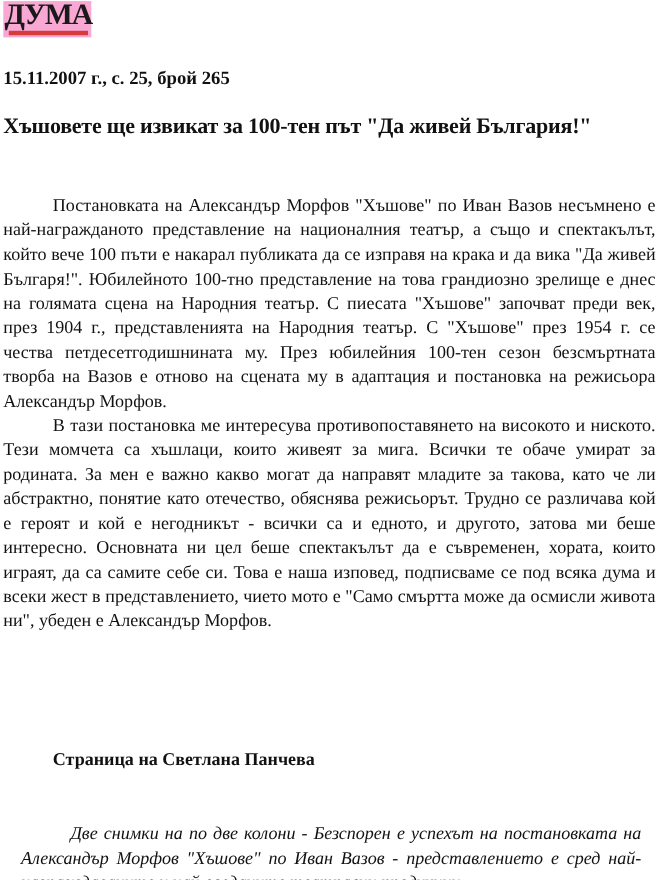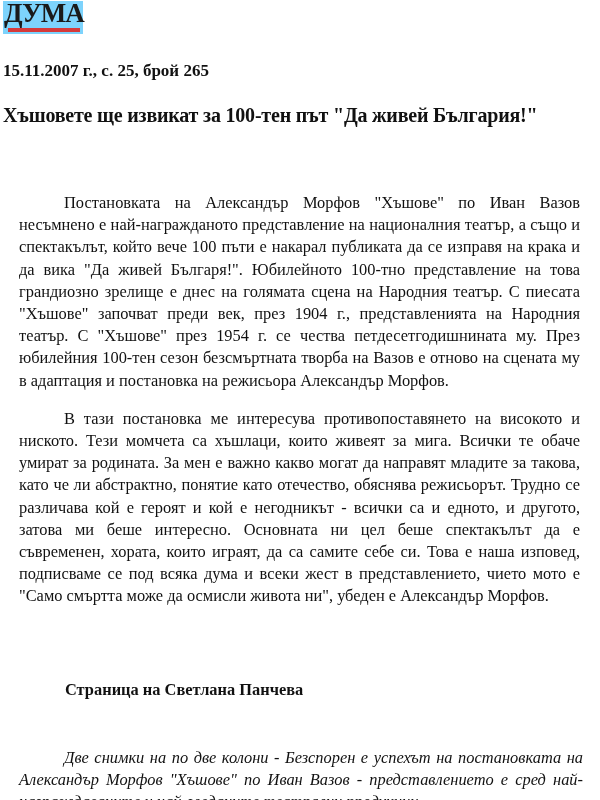--- a/index.html
+++ b/index.html
@@ -14,21 +14,21 @@
       position: relative;
       font-family: "Liberation Serif", "DejaVu Serif", serif;
       color: #111111;
     }
     .logo {
       position: absolute;
       left: 3px;
       top: 1px;
       width: 80px;
       height: 33px;
-      background: #7dd3fc;
+      background: #f9a8d4;
     }
     .logo-text {
       position: absolute;
       left: 1px;
       top: -3px;
       font-family: "Liberation Serif", "DejaVu Serif", serif;
       font-weight: bold;
       font-size: 27px;
       letter-spacing: -1px;
       color: #1a1a1a;
@@ -65,32 +65,31 @@
     .article {
       position: absolute;
       left: 3px;
       top: 176px;
       width: 593px;
       font-size: 16.4px;
       line-height: 22.2px;
       text-align: justify;
     }
     .article p {
-      margin: 16px;
+      margin: 0;
       text-indent: 45px;
     }
     .byline {
       position: absolute;
       left: 48px;
       top: 679px;
       font-weight: bold;
       font-size: 16.4px;
       line-height: 22px;
       white-space: nowrap;
-      margin-left: 17px;
     }
     .caption {
       position: absolute;
       left: 3px;
       top: 731px;
       width: 596px;
       font-size: 16.4px;
       line-height: 22.2px;
       text-align: justify;
     }

